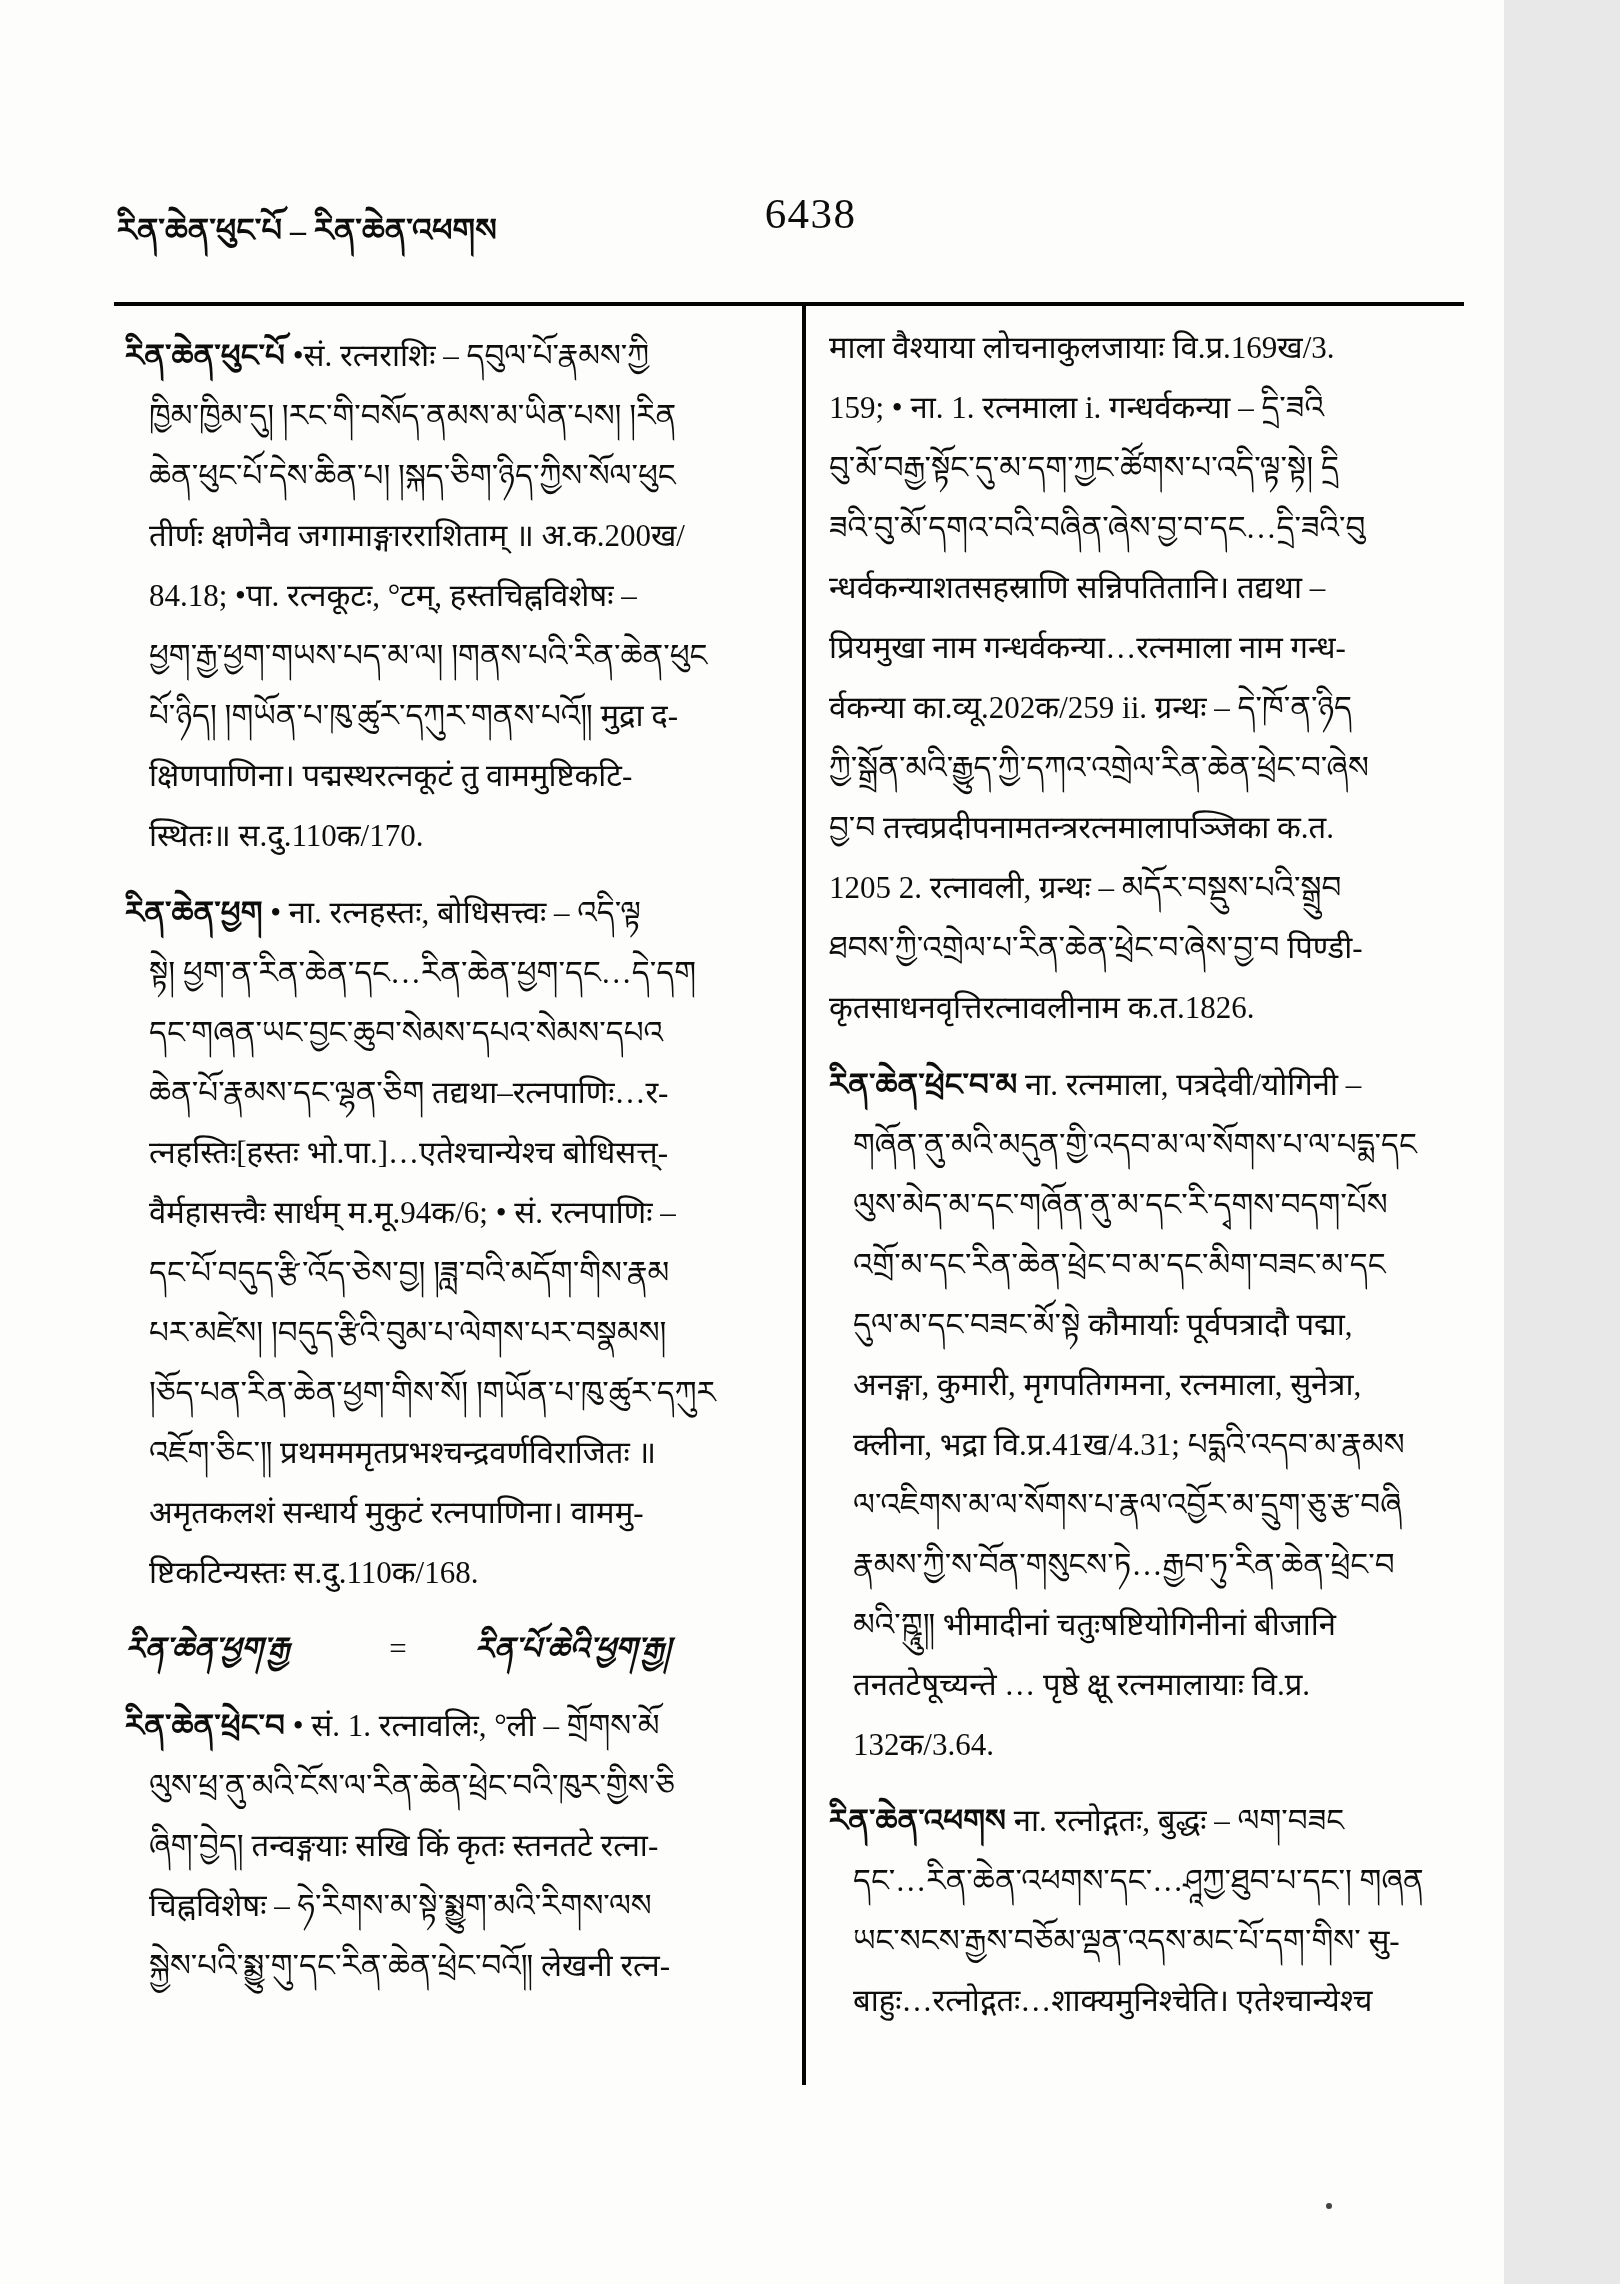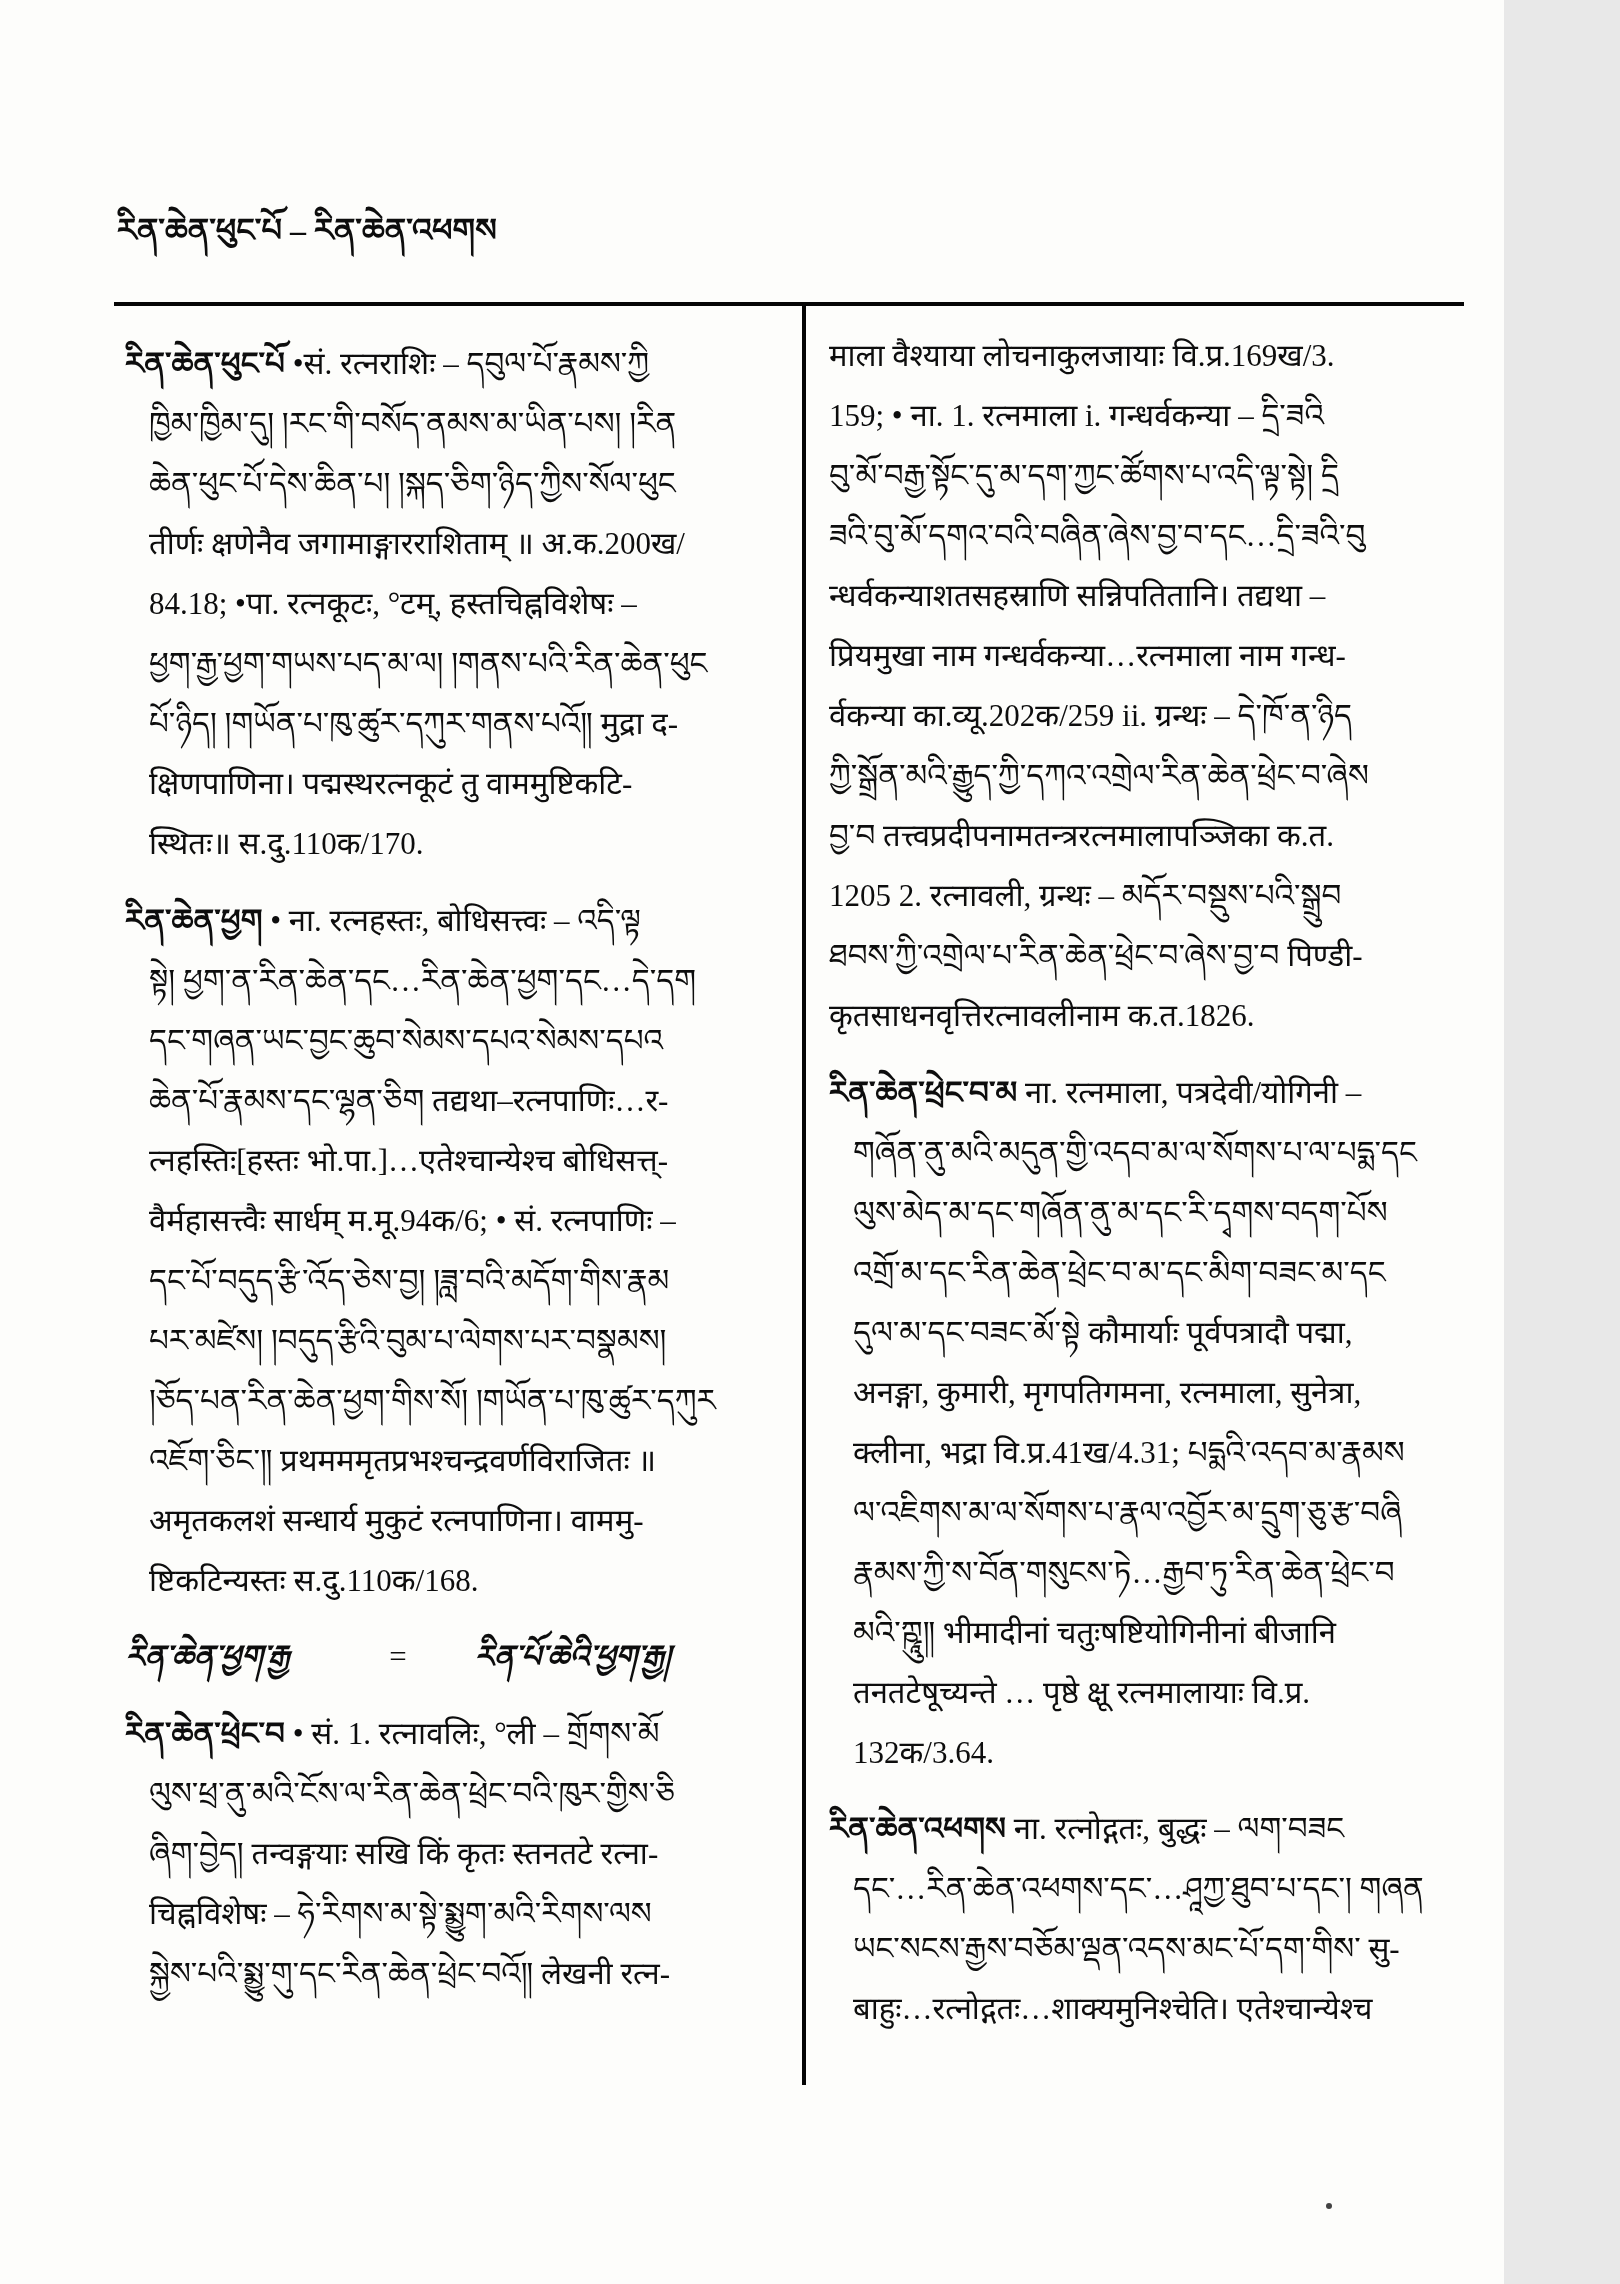--- a/index.html
+++ b/index.html
@@ -21,21 +21,21 @@
   }
   #page-number {
     position: absolute; left: 0; top: 189px; width: 1621px;
     text-align: center; font-size: 43px;
     letter-spacing: 1.4px;
   }
   .rule { position: absolute; background: #050505; }
   #rule-top  { left: 114px; top: 302px; width: 1350px; height: 4.2px; }
   #rule-vert { left: 802px; top: 302px; width: 3.5px; height: 1783px; }
 
-  .col { position: absolute; overflow: hidden; margin-top: 8px; }
+  .col { position: absolute; overflow: hidden; }
   #col-left  { left: 125px;  top: 326px; width: 666px; height: 1801px; }
   #col-right { left: 829px; top: 318px; width: 648px; height: 1811px; }
 
   .line {
     white-space: nowrap;
     height: 60px; line-height: 60px;
     font-size: 31px;
   }
   .entry { margin-top: 16.7px; }
   .entry:first-child { margin-top: 0; }
@@ -49,20 +49,21 @@
 
   .artifact { position: absolute; background: #222; opacity: .85; border-radius: 1.4px; }
 </style>
 </head>
 <body>
 
 <div id="page">
 
   <div id="running-head">རིན་ཆེན་ཕུང་པོ – རིན་ཆེན་འཕགས</div>
 
+  <div id="page-number">6438</div>
 
   <div id="rule-top" class="rule"></div>
   <div id="rule-vert" class="rule"></div>
 
   <div id="col-left" class="col">
       <div class="entry">
         <div class="line first"><span class="head">རིན་ཆེན་ཕུང་པོ  </span>•सं. रत्नराशिः – དབུལ་པོ་རྣམས་ཀྱི</div>
         <div class="line cont">ཁྱིམ་ཁྱིམ་དུ། །རང་གི་བསོད་ནམས་མ་ཡིན་པས། །རིན</div>
         <div class="line cont">ཆེན་ཕུང་པོ་དེས་ཆིན་པ། །སྐད་ཅིག་ཉིད་ཀྱིས་སོལ་ཕུང</div>
         <div class="line cont">तीर्णः क्षणेनैव जगामाङ्गारराशिताम् ॥ अ.क.200ख/</div>

